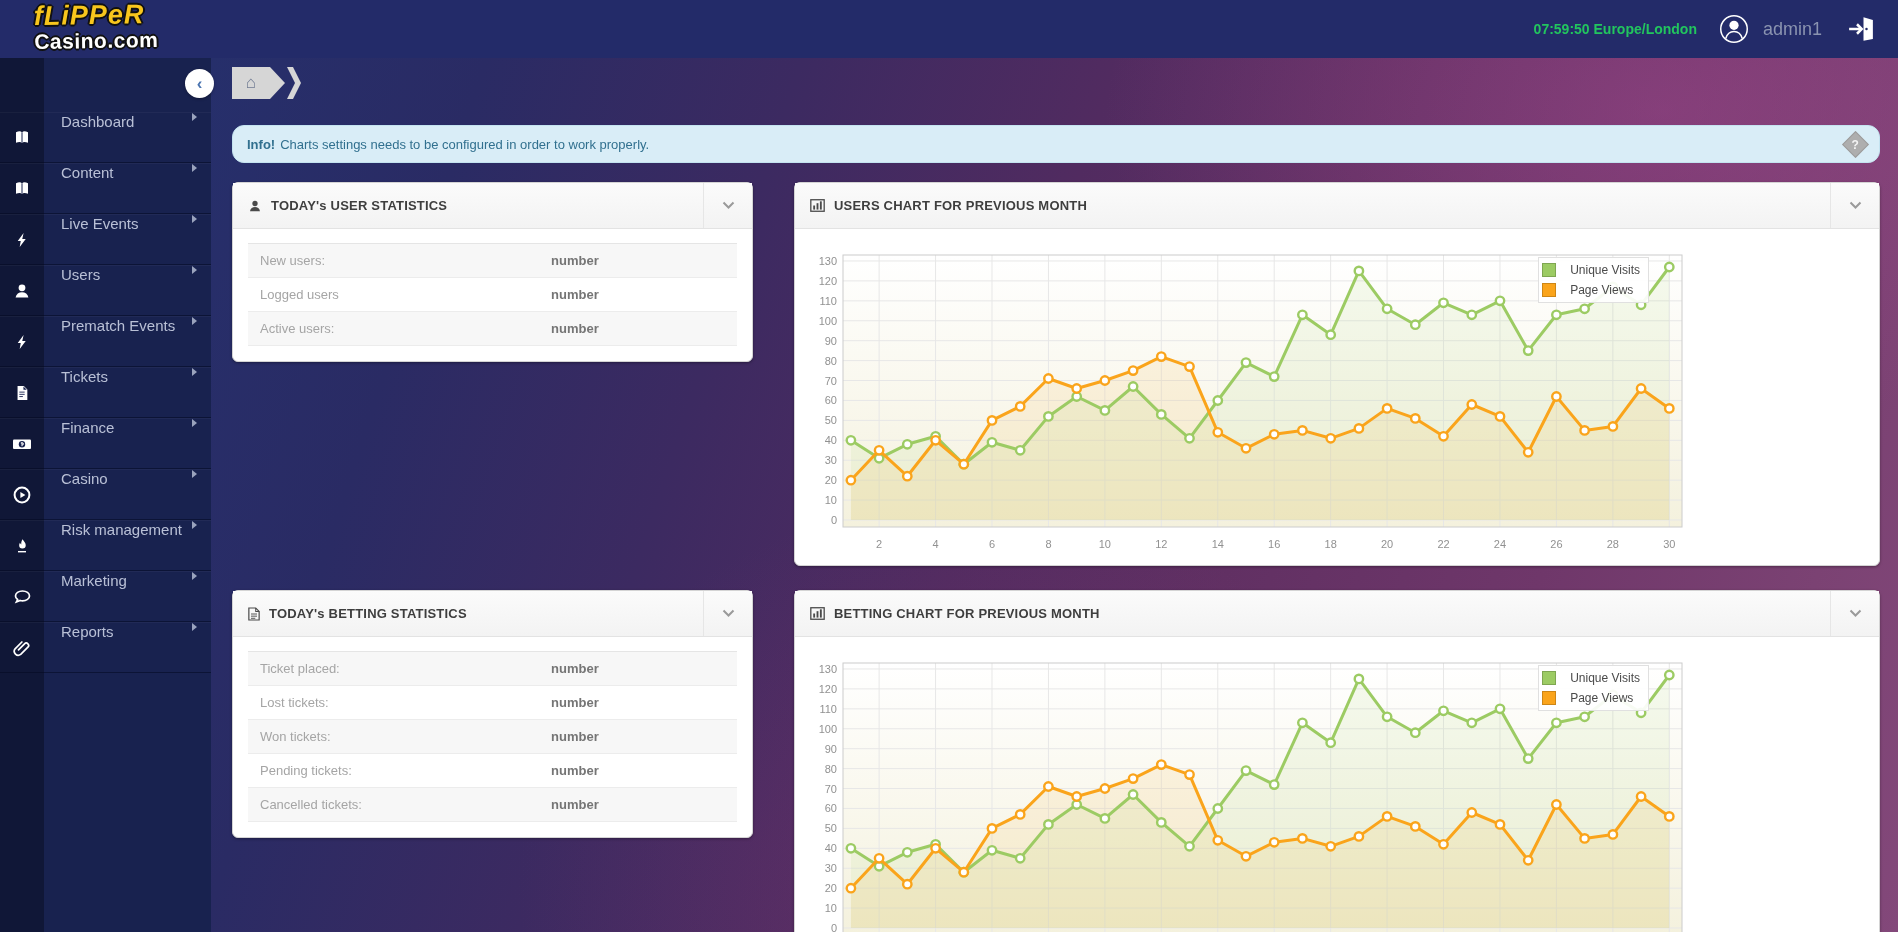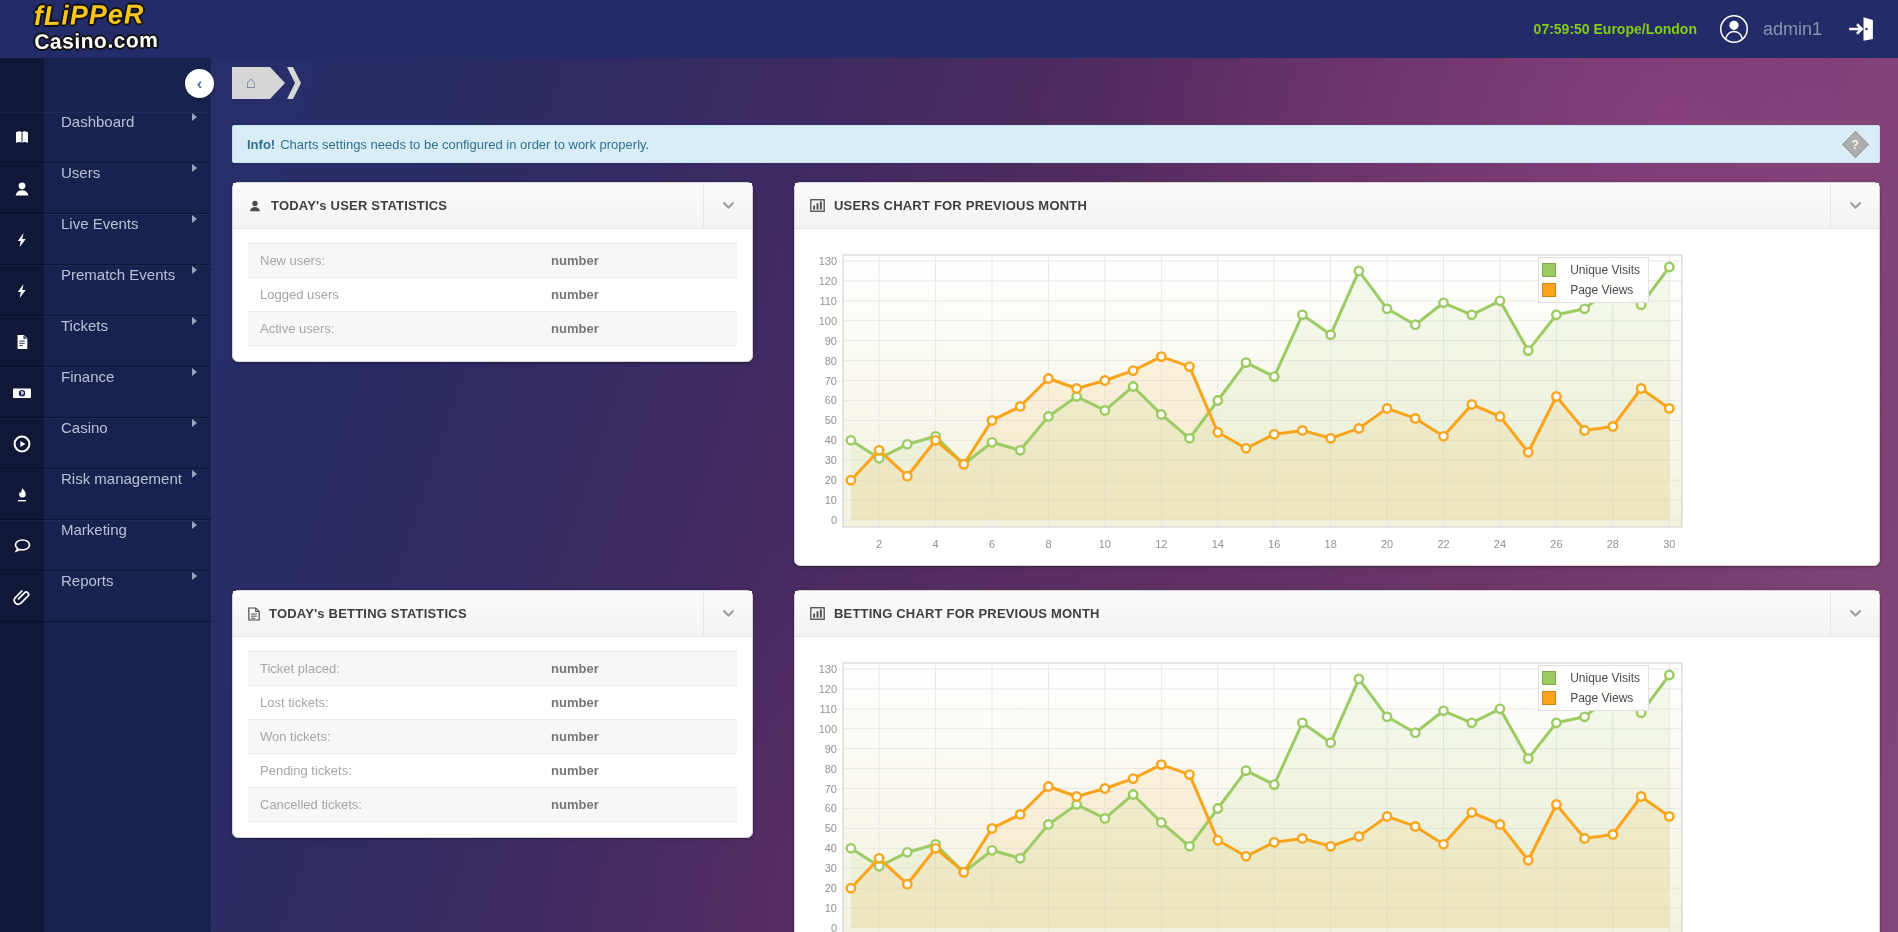--- a/index.html
+++ b/index.html
@@ -14,21 +14,21 @@
   .logo .l1{
     display:block;font-weight:bold;font-size:27px;letter-spacing:1px;color:#f8c61d;
     text-shadow:-2px 0 #111,2px 0 #111,0 -2px #111,0 2px #111,-1px -1px #111,1px 1px #111,1px -1px #111,-1px 1px #111;
     font-style:italic;
   }
   .logo .l2{
     display:block;font-weight:bold;font-size:21px;color:#fff;margin-top:1px;letter-spacing:.5px;
     text-shadow:-2px 0 #111,2px 0 #111,0 -2px #111,0 2px #111,-1px -1px #111,1px 1px #111,1px -1px #111,-1px 1px #111;
   }
   .topbar-right{position:absolute;right:22px;top:0;height:58px;display:flex;align-items:center;gap:14px;}
-  .clock{color:#84cc16;font-weight:bold;font-size:14px;}
+  .clock{color:#22c55e;font-weight:bold;font-size:14px;}
   .avatar{width:30px;height:30px;margin-left:8px;}
   .username{color:#8a93b0;font-size:18px;}
   .logout{width:30px;height:30px;margin-left:10px;cursor:pointer;background:none;border:none;padding:0;}
   
   .sidebar{position:absolute;top:58px;left:0;bottom:0;width:211px;background:#18224f;z-index:20;}
   .sidebar::before{content:"";position:absolute;left:0;top:0;bottom:0;width:44px;background:rgba(0,0,0,.30);}
   .menu{list-style:none;margin:54px 0 0 0;padding:0;position:relative;}
   .menu li{
     position:relative;height:49px;display:flex;align-items:flex-start;cursor:pointer;
     border-bottom:1px solid rgba(4,9,34,.55);border-top:1px solid rgba(255,255,255,.04);
@@ -50,21 +50,21 @@
       radial-gradient(ellipse 700px 600px at 45% 95%, rgba(140,60,120,.25), transparent 65%),
       linear-gradient(108deg,#262f6b 0%,#2a2b64 14%,#3c2a61 30%,#512b60 46%,#613063 60%,#6f376a 76%,#7b4273 90%,#83487a 100%);
   }
   .breadcrumb{display:flex;height:32px;width:72px;cursor:pointer;}
   .bc-home{width:38px;height:32px;background:#d6d6d6;display:flex;align-items:center;justify-content:center;
     color:#6f7a92;font-size:17px;font-weight:bold;}
   .bc-arrow1{width:0;height:0;border-top:16px solid transparent;border-bottom:16px solid transparent;border-left:15px solid #d6d6d6;position:relative;}
   .bc-arrow2{width:14px;height:32px;background:#d6d6d6;clip-path:polygon(0 0,6px 0,14px 16px,6px 32px,0 32px,8px 16px);margin-left:2px;}
   
   .alert{
-    margin-top:26px;height:38px;background:#d9edf7;border:1px solid #c4e3f0;border-radius:2px;
+    margin-top:26px;height:38px;background:#d9edf7;border:1px solid #c4e3f0;border-radius:12px;
     display:flex;align-items:center;padding:0 14px;font-size:13px;color:#31708f;box-sizing:border-box;
   }
   .alert b{margin-right:5px;}
   .help-diamond{
     margin-left:auto;width:17px;height:17px;background:#aeaeae;transform:rotate(45deg);
     display:flex;align-items:center;justify-content:center;cursor:pointer;border:1px solid #9c9c9c;
   }
   .help-diamond span{transform:rotate(-45deg);color:#f4f4f4;font-size:12px;font-weight:bold;}
   
   .grid{display:grid;grid-template-columns:521px 1fr;column-gap:41px;row-gap:24px;align-items:start;margin-top:19px;}
@@ -130,34 +130,44 @@
             <path fill="#fff" d="M3 3.2c2.8-1.4 4.8-1.4 6 .2 1.2-1.6 3.2-1.6 6-.2v10.6c-2.8-1.1-4.8-1.1-6 .2-1.2-1.3-3.2-1.3-6-.2z"></path>
             <path d="M9 3.4v10.4" stroke="#18224f" stroke-width="1"></path>
           </svg>
         </span>
       <span class="ml">Dashboard</span>
       <span class="caret"></span>
     </li>
     <li>
       <span class="mi">
           <svg width="18" height="18" viewBox="0 0 18 18">
+            <path fill="#fff" d="M3 3.2c2.8-1.4 4.8-1.4 6 .2 1.2-1.6 3.2-1.6 6-.2v10.6c-2.8-1.1-4.8-1.1-6 .2-1.2-1.3-3.2-1.3-6-.2z"></path>
+            <path d="M9 3.4v10.4" stroke="#18224f" stroke-width="1"></path>
+          </svg>
+        </span>
+      <span class="ml">Content</span>
+      <span class="caret"></span>
+    </li>
+    <li>
+      <span class="mi">
+          <svg width="16" height="18" viewBox="0 0 18 18">
+            <path fill="#fff" d="M10.8 1L4.2 10h3.4l-1.2 7 6.8-9H9.3z"></path>
+          </svg>
+        </span>
+      <span class="ml">Live Events</span>
+      <span class="caret"></span>
+    </li>
+    <li>
+      <span class="mi">
+          <svg width="18" height="18" viewBox="0 0 18 18">
             <circle cx="9" cy="5.8" r="3.4" fill="#fff"></circle>
             <path d="M2.6 15.6c.6-3.6 3.2-5.3 6.4-5.3s5.8 1.7 6.4 5.3z" fill="#fff"></path>
           </svg>
         </span>
       <span class="ml">Users</span>
-      <span class="caret"></span>
-    </li>
-    <li>
-      <span class="mi">
-          <svg width="16" height="18" viewBox="0 0 18 18">
-            <path fill="#fff" d="M10.8 1L4.2 10h3.4l-1.2 7 6.8-9H9.3z"></path>
-          </svg>
-        </span>
-      <span class="ml">Live Events</span>
       <span class="caret"></span>
     </li>
     <li>
       <span class="mi">
           <svg width="16" height="18" viewBox="0 0 18 18">
             <path fill="#fff" d="M10.8 1L4.2 10h3.4l-1.2 7 6.8-9H9.3z"></path>
           </svg>
         </span>
       <span class="ml">Prematch Events</span>
       <span class="caret"></span>

